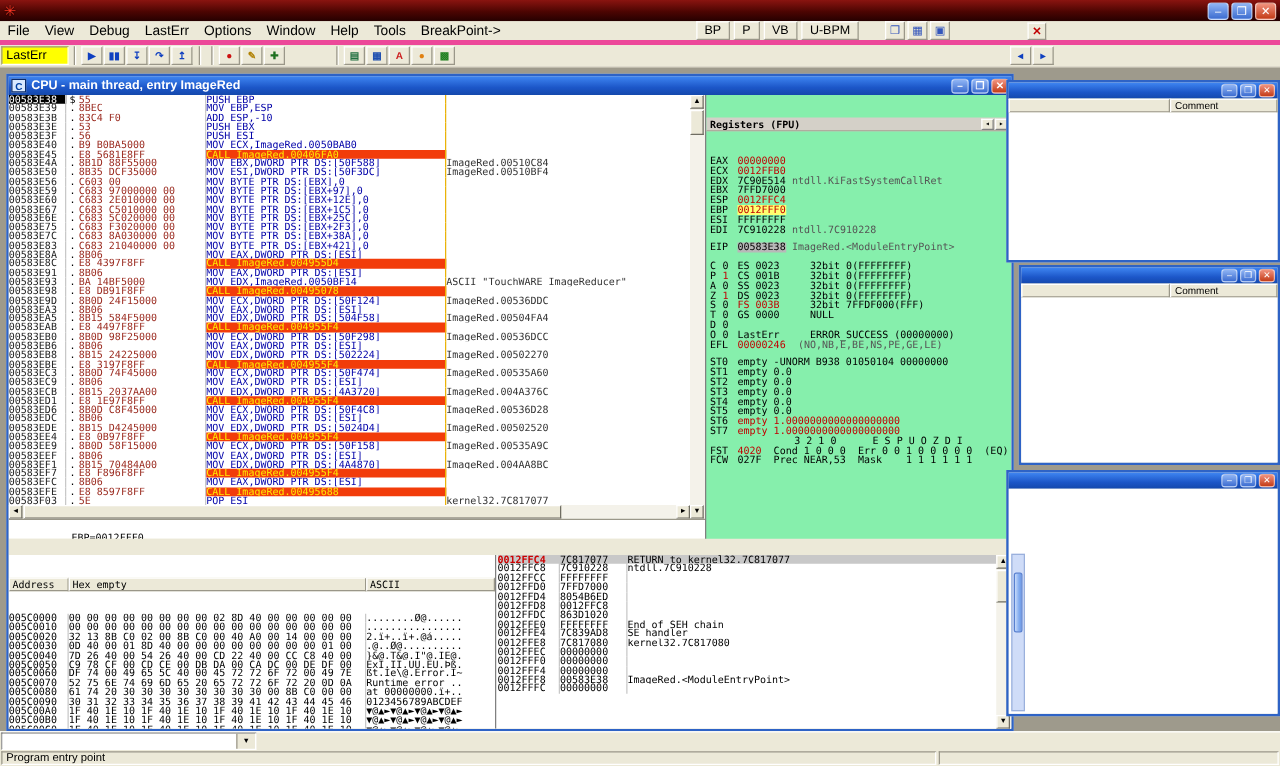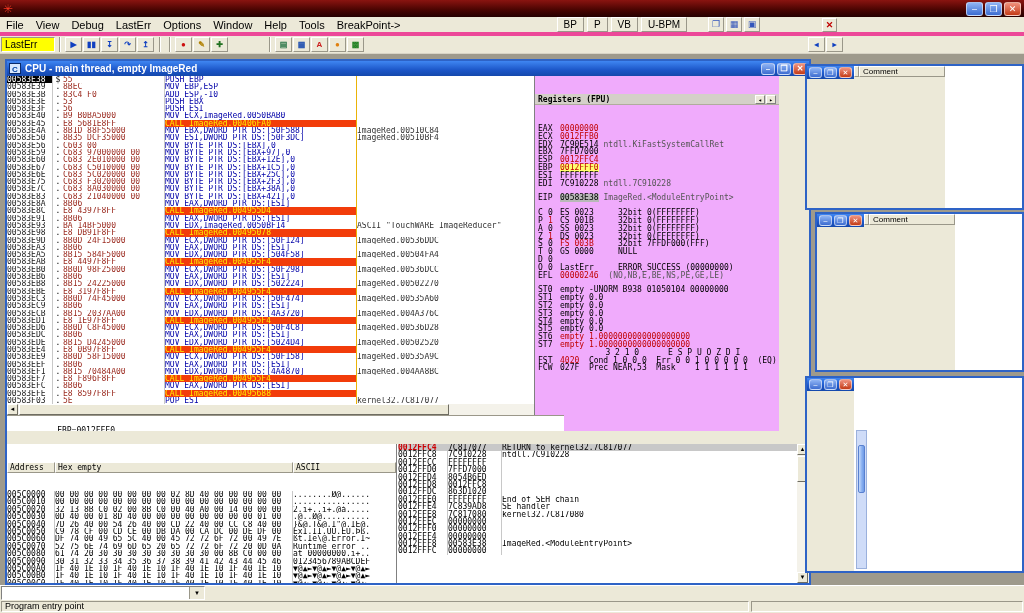--- a/index.html
+++ b/index.html
@@ -71,21 +71,21 @@
   .c-ins.call{background:#f23c0a;color:#ffe800}
   .c-cmt{flex:1;color:#333;overflow:hidden}
 
   
   .sb{position:absolute;background:#f4f2ea}
   .sb-btn{position:absolute;width:11px;height:11px;border:1px solid;border-color:#fff #6f6d62 #6f6d62 #fff;
     background:#ECE9D8;font-size:6px;text-align:center;line-height:9px;color:#000}
   .sb-thumb{position:absolute;border:1px solid;border-color:#fff #6f6d62 #6f6d62 #fff;background:#ECE9D8}
 
   
-  .registers{position:absolute;left:527px;top:0;width:245px;height:448px;background:#f0abfc;
+  .registers{position:absolute;left:557px;top:0;width:245px;height:448px;background:#86efac;
     border-left:1px solid #808080;overflow:hidden}
   .reg-header{height:11px;background:#D4D0C8;border-bottom:1px solid #b0ac9e;
     display:flex;align-items:center;font-size:8px;font-weight:bold;padding:0 3px}
   .reg-nav{margin-left:auto;display:flex;gap:1px}
   .reg-nav span{width:10px;height:9px;border:1px solid;border-color:#fff #808080 #808080 #fff;
     font-size:6px;line-height:7px;text-align:center;background:#ECE9D8;font-weight:normal}
   .rline{display:flex;height:7.8px;line-height:7.8px}
   .r-name{width:22px;flex:none;color:#000}
   .r-val{color:#000}
   .r-val.red{color:#c00000}
@@ -124,21 +124,21 @@
   .s-cmt{flex:1;color:#000;overflow:hidden}
 
   
   .side-win{position:absolute;border:2px solid #2e63c6;background:#ECE9D8}
   .sw-title{height:13px;background:linear-gradient(180deg,#3f86f2,#1c56c8 60%,#1448ac);
     display:flex;align-items:center;padding:0 2px}
   .sw-header{display:flex;height:11px;background:#ECE9D8}
   .sw-col{border:1px solid;border-color:#fff #9a9789 #9a9789 #fff;background:#ECE9D8;
     font-size:8px;line-height:9px;padding-left:3px;overflow:hidden}
   .sw-body{position:relative;background:#fff;width:100%;flex:1;overflow:hidden}
-  .side-win{display:flex;flex-direction:row}
+  .side-win{display:flex;flex-direction:column}
   .luna-sb{position:absolute;width:11px;background:#cfdcf8;border:1px solid #9ab0dc}
   .luna-thumb{position:absolute;left:1px;width:7px;border-radius:2px;
     background:linear-gradient(90deg,#c8dbfa,#86aef0 60%,#6f9ae6);border:1px solid #5880d0}
 
   
   .cmdbar{position:absolute;left:0;top:585px;right:0;height:15px;background:#ECE9D8;
     display:flex;align-items:center;border-top:1px solid #fff}
   .combo{display:flex;width:204px;height:14px;margin-left:1px;border:1px solid;
     border-color:#808080 #fff #fff #808080;background:#fff}
   .combo input{flex:1;border:none;outline:none;font-size:9px;padding:0 2px;
@@ -221,21 +221,21 @@
         <span class="tbtn" style="color: rgb(16, 64, 192);">◂</span>
         <span class="tbtn" style="color: rgb(16, 64, 192);">▸</span>
       </div>
   </div>
 
   <div class="mdi">
 
     <div class="cpu-win">
       <div class="lunabar">
         <span class="cpu-ico">C</span>
-        <span>CPU - main thread, empty ImageRed</span>
+        <span>CPU - main thread, entry ImageRed</span>
         <div class="cap-group small">
           <span class="cap-btn">–</span>
           <span class="cap-btn">❒</span>
           <span class="cap-btn close">✕</span>
         </div>
       </div>
       <div class="cpu-body">
 
         <div class="disasm mono" id="disasm-rows"><div class="drow"><span class="c-addr sel">00583E38</span><span class="c-dec">$</span><span class="c-hex">55</span><span class="c-ins">PUSH EBP</span><span class="c-cmt"></span></div><div class="drow"><span class="c-addr">00583E39</span><span class="c-dec">.</span><span class="c-hex">8BEC</span><span class="c-ins">MOV EBP,ESP</span><span class="c-cmt"></span></div><div class="drow"><span class="c-addr">00583E3B</span><span class="c-dec">.</span><span class="c-hex">83C4 F0</span><span class="c-ins">ADD ESP,-10</span><span class="c-cmt"></span></div><div class="drow"><span class="c-addr">00583E3E</span><span class="c-dec">.</span><span class="c-hex">53</span><span class="c-ins">PUSH EBX</span><span class="c-cmt"></span></div><div class="drow"><span class="c-addr">00583E3F</span><span class="c-dec">.</span><span class="c-hex">56</span><span class="c-ins">PUSH ESI</span><span class="c-cmt"></span></div><div class="drow"><span class="c-addr">00583E40</span><span class="c-dec">.</span><span class="c-hex">B9 B0BA5000</span><span class="c-ins">MOV ECX,ImageRed.0050BAB0</span><span class="c-cmt"></span></div><div class="drow"><span class="c-addr">00583E45</span><span class="c-dec">.</span><span class="c-hex">E8 5681E8FF</span><span class="c-ins call">CALL ImageRed.00406FA0</span><span class="c-cmt"></span></div><div class="drow"><span class="c-addr">00583E4A</span><span class="c-dec">.</span><span class="c-hex">8B1D 88F55000</span><span class="c-ins">MOV EBX,DWORD PTR DS:[50F588]</span><span class="c-cmt">ImageRed.00510C84</span></div><div class="drow"><span class="c-addr">00583E50</span><span class="c-dec">.</span><span class="c-hex">8B35 DCF35000</span><span class="c-ins">MOV ESI,DWORD PTR DS:[50F3DC]</span><span class="c-cmt">ImageRed.00510BF4</span></div><div class="drow"><span class="c-addr">00583E56</span><span class="c-dec">.</span><span class="c-hex">C603 00</span><span class="c-ins">MOV BYTE PTR DS:[EBX],0</span><span class="c-cmt"></span></div><div class="drow"><span class="c-addr">00583E59</span><span class="c-dec">.</span><span class="c-hex">C683 97000000 00</span><span class="c-ins">MOV BYTE PTR DS:[EBX+97],0</span><span class="c-cmt"></span></div><div class="drow"><span class="c-addr">00583E60</span><span class="c-dec">.</span><span class="c-hex">C683 2E010000 00</span><span class="c-ins">MOV BYTE PTR DS:[EBX+12E],0</span><span class="c-cmt"></span></div><div class="drow"><span class="c-addr">00583E67</span><span class="c-dec">.</span><span class="c-hex">C683 C5010000 00</span><span class="c-ins">MOV BYTE PTR DS:[EBX+1C5],0</span><span class="c-cmt"></span></div><div class="drow"><span class="c-addr">00583E6E</span><span class="c-dec">.</span><span class="c-hex">C683 5C020000 00</span><span class="c-ins">MOV BYTE PTR DS:[EBX+25C],0</span><span class="c-cmt"></span></div><div class="drow"><span class="c-addr">00583E75</span><span class="c-dec">.</span><span class="c-hex">C683 F3020000 00</span><span class="c-ins">MOV BYTE PTR DS:[EBX+2F3],0</span><span class="c-cmt"></span></div><div class="drow"><span class="c-addr">00583E7C</span><span class="c-dec">.</span><span class="c-hex">C683 8A030000 00</span><span class="c-ins">MOV BYTE PTR DS:[EBX+38A],0</span><span class="c-cmt"></span></div><div class="drow"><span class="c-addr">00583E83</span><span class="c-dec">.</span><span class="c-hex">C683 21040000 00</span><span class="c-ins">MOV BYTE PTR DS:[EBX+421],0</span><span class="c-cmt"></span></div><div class="drow"><span class="c-addr">00583E8A</span><span class="c-dec">.</span><span class="c-hex">8B06</span><span class="c-ins">MOV EAX,DWORD PTR DS:[ESI]</span><span class="c-cmt"></span></div><div class="drow"><span class="c-addr">00583E8C</span><span class="c-dec">.</span><span class="c-hex">E8 4397F8FF</span><span class="c-ins call">CALL ImageRed.004955D4</span><span class="c-cmt"></span></div><div class="drow"><span class="c-addr">00583E91</span><span class="c-dec">.</span><span class="c-hex">8B06</span><span class="c-ins">MOV EAX,DWORD PTR DS:[ESI]</span><span class="c-cmt"></span></div><div class="drow"><span class="c-addr">00583E93</span><span class="c-dec">.</span><span class="c-hex">BA 14BF5000</span><span class="c-ins">MOV EDX,ImageRed.0050BF14</span><span class="c-cmt">ASCII "TouchWARE ImageReducer"</span></div><div class="drow"><span class="c-addr">00583E98</span><span class="c-dec">.</span><span class="c-hex">E8 DB91F8FF</span><span class="c-ins call">CALL ImageRed.00495078</span><span class="c-cmt"></span></div><div class="drow"><span class="c-addr">00583E9D</span><span class="c-dec">.</span><span class="c-hex">8B0D 24F15000</span><span class="c-ins">MOV ECX,DWORD PTR DS:[50F124]</span><span class="c-cmt">ImageRed.00536DDC</span></div><div class="drow"><span class="c-addr">00583EA3</span><span class="c-dec">.</span><span class="c-hex">8B06</span><span class="c-ins">MOV EAX,DWORD PTR DS:[ESI]</span><span class="c-cmt"></span></div><div class="drow"><span class="c-addr">00583EA5</span><span class="c-dec">.</span><span class="c-hex">8B15 584F5000</span><span class="c-ins">MOV EDX,DWORD PTR DS:[504F58]</span><span class="c-cmt">ImageRed.00504FA4</span></div><div class="drow"><span class="c-addr">00583EAB</span><span class="c-dec">.</span><span class="c-hex">E8 4497F8FF</span><span class="c-ins call">CALL ImageRed.004955F4</span><span class="c-cmt"></span></div><div class="drow"><span class="c-addr">00583EB0</span><span class="c-dec">.</span><span class="c-hex">8B0D 98F25000</span><span class="c-ins">MOV ECX,DWORD PTR DS:[50F298]</span><span class="c-cmt">ImageRed.00536DCC</span></div><div class="drow"><span class="c-addr">00583EB6</span><span class="c-dec">.</span><span class="c-hex">8B06</span><span class="c-ins">MOV EAX,DWORD PTR DS:[ESI]</span><span class="c-cmt"></span></div><div class="drow"><span class="c-addr">00583EB8</span><span class="c-dec">.</span><span class="c-hex">8B15 24225000</span><span class="c-ins">MOV EDX,DWORD PTR DS:[502224]</span><span class="c-cmt">ImageRed.00502270</span></div><div class="drow"><span class="c-addr">00583EBE</span><span class="c-dec">.</span><span class="c-hex">E8 3197F8FF</span><span class="c-ins call">CALL ImageRed.004955F4</span><span class="c-cmt"></span></div><div class="drow"><span class="c-addr">00583EC3</span><span class="c-dec">.</span><span class="c-hex">8B0D 74F45000</span><span class="c-ins">MOV ECX,DWORD PTR DS:[50F474]</span><span class="c-cmt">ImageRed.00535A60</span></div><div class="drow"><span class="c-addr">00583EC9</span><span class="c-dec">.</span><span class="c-hex">8B06</span><span class="c-ins">MOV EAX,DWORD PTR DS:[ESI]</span><span class="c-cmt"></span></div><div class="drow"><span class="c-addr">00583ECB</span><span class="c-dec">.</span><span class="c-hex">8B15 2037AA00</span><span class="c-ins">MOV EDX,DWORD PTR DS:[4A3720]</span><span class="c-cmt">ImageRed.004A376C</span></div><div class="drow"><span class="c-addr">00583ED1</span><span class="c-dec">.</span><span class="c-hex">E8 1E97F8FF</span><span class="c-ins call">CALL ImageRed.004955F4</span><span class="c-cmt"></span></div><div class="drow"><span class="c-addr">00583ED6</span><span class="c-dec">.</span><span class="c-hex">8B0D C8F45000</span><span class="c-ins">MOV ECX,DWORD PTR DS:[50F4C8]</span><span class="c-cmt">ImageRed.00536D28</span></div><div class="drow"><span class="c-addr">00583EDC</span><span class="c-dec">.</span><span class="c-hex">8B06</span><span class="c-ins">MOV EAX,DWORD PTR DS:[ESI]</span><span class="c-cmt"></span></div><div class="drow"><span class="c-addr">00583EDE</span><span class="c-dec">.</span><span class="c-hex">8B15 D4245000</span><span class="c-ins">MOV EDX,DWORD PTR DS:[5024D4]</span><span class="c-cmt">ImageRed.00502520</span></div><div class="drow"><span class="c-addr">00583EE4</span><span class="c-dec">.</span><span class="c-hex">E8 0B97F8FF</span><span class="c-ins call">CALL ImageRed.004955F4</span><span class="c-cmt"></span></div><div class="drow"><span class="c-addr">00583EE9</span><span class="c-dec">.</span><span class="c-hex">8B0D 58F15000</span><span class="c-ins">MOV ECX,DWORD PTR DS:[50F158]</span><span class="c-cmt">ImageRed.00535A9C</span></div><div class="drow"><span class="c-addr">00583EEF</span><span class="c-dec">.</span><span class="c-hex">8B06</span><span class="c-ins">MOV EAX,DWORD PTR DS:[ESI]</span><span class="c-cmt"></span></div><div class="drow"><span class="c-addr">00583EF1</span><span class="c-dec">.</span><span class="c-hex">8B15 70484A00</span><span class="c-ins">MOV EDX,DWORD PTR DS:[4A4870]</span><span class="c-cmt">ImageRed.004AA8BC</span></div><div class="drow"><span class="c-addr">00583EF7</span><span class="c-dec">.</span><span class="c-hex">E8 F896F8FF</span><span class="c-ins call">CALL ImageRed.004955F4</span><span class="c-cmt"></span></div><div class="drow"><span class="c-addr">00583EFC</span><span class="c-dec">.</span><span class="c-hex">8B06</span><span class="c-ins">MOV EAX,DWORD PTR DS:[ESI]</span><span class="c-cmt"></span></div><div class="drow"><span class="c-addr">00583EFE</span><span class="c-dec">.</span><span class="c-hex">E8 8597F8FF</span><span class="c-ins call">CALL ImageRed.00495688</span><span class="c-cmt"></span></div><div class="drow"><span class="c-addr">00583F03</span><span class="c-dec">.</span><span class="c-hex">5E</span><span class="c-ins">POP ESI</span><span class="c-cmt">kernel32.7C817077</span></div></div>
 

